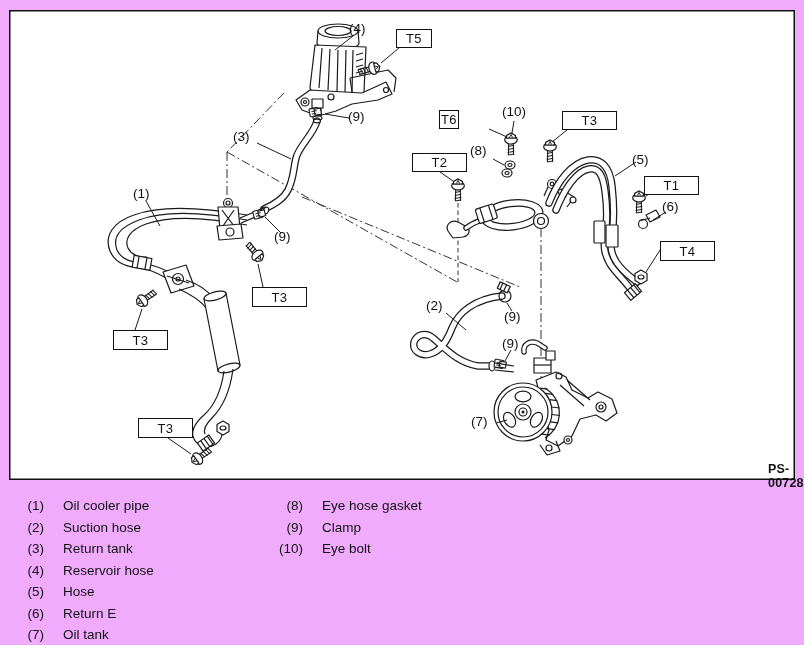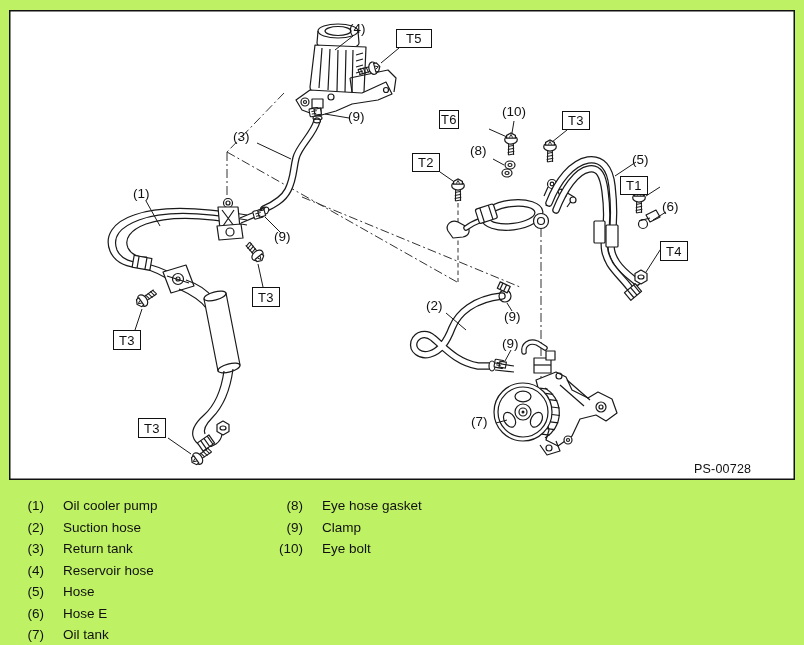--- a/index.html
+++ b/index.html
@@ -1,23 +1,23 @@
 <!DOCTYPE html>
 <html><head>
 <meta charset="utf-8">
 <style>
   html,body{margin:0;padding:0;background:#fff;}
-  .page{position:relative;width:804px;height:645px;background:#bef264;overflow:hidden;
+  .page{position:relative;width:804px;height:645px;background:#f0abfc;overflow:hidden;
         font-family:"Liberation Sans",sans-serif;color:#111;}
   svg{position:absolute;left:0;top:0;}
-  .callout{position:absolute;width:28px;height:19px;box-sizing:border-box;
+  .callout{position:absolute;width:55px;height:19px;box-sizing:border-box;
            border:1.6px solid #111;background:#fff;display:flex;align-items:center;
            justify-content:center;font-size:13px;letter-spacing:.5px;}
   .plabel{position:absolute;font-size:13.5px;white-space:nowrap;}
-  .ps-code{position:absolute;left:694px;top:462px;font-size:12.5px;letter-spacing:.2px;}
+  .ps-code{position:absolute;left:768px;top:462px;font-size:12.5px;letter-spacing:.2px;font-weight:bold;}
   .legend{position:absolute;top:495px;left:0;width:804px;font-size:13.5px;}
   .lcol{position:absolute;top:0;}
   .lcol1{left:22px;}
   .lcol2{left:256px;}
   .lrow{height:21.5px;display:flex;align-items:center;}
   .lnum{display:inline-block;text-align:right;}
   .lcol1 .lnum{width:22px;}
   .lcol2 .lnum{width:47px;}
   .ltext{margin-left:19px;}
 </style>
@@ -235,21 +235,21 @@
     <path class="ldr" d="M446,313 L466,330"></path>
     <path class="ldr" d="M512,311 L507,303"></path>
     <path class="ldr" d="M511,350 L505,361"></path>
     <path class="ldr" d="M496,423 L507,420"></path>
   </svg>
 
   <div class="callout" style="left:396px;top:29px;width:36px">T5</div>
   <div class="callout" style="left:439px;top:110px;width:20px">T6</div>
   <div class="callout" style="left:562px;top:111px">T3</div>
   <div class="callout" style="left:412px;top:153px">T2</div>
-  <div class="callout" style="left:620px;top:176px">T1</div>
+  <div class="callout" style="left:644px;top:176px">T1</div>
   <div class="callout" style="left:660px;top:241px;height:20px">T4</div>
   <div class="callout" style="left:252px;top:287px;height:20px">T3</div>
   <div class="callout" style="left:113px;top:330px;height:20px">T3</div>
   <div class="callout" style="left:138px;top:418px;height:20px">T3</div>
 
   <span class="plabel" style="left:349px;top:21px">(4)</span>
   <span class="plabel" style="left:348px;top:109px">(9)</span>
   <span class="plabel" style="left:233px;top:129px">(3)</span>
   <span class="plabel" style="left:133px;top:186px">(1)</span>
   <span class="plabel" style="left:274px;top:229px">(9)</span>
@@ -261,41 +261,41 @@
   <span class="plabel" style="left:504px;top:309px">(9)</span>
   <span class="plabel" style="left:502px;top:336px">(9)</span>
   <span class="plabel" style="left:471px;top:414px">(7)</span>
 
   <div class="ps-code">PS-00728</div>
 
   <div class="legend">
     <div class="lcol lcol1">
       <div class="lrow">
           <span class="lnum">(1)</span>
-          <span class="ltext">Oil cooler pump</span>
+          <span class="ltext">Oil cooler pipe</span>
         </div>
       <div class="lrow">
           <span class="lnum">(2)</span>
           <span class="ltext">Suction hose</span>
         </div>
       <div class="lrow">
           <span class="lnum">(3)</span>
           <span class="ltext">Return tank</span>
         </div>
       <div class="lrow">
           <span class="lnum">(4)</span>
           <span class="ltext">Reservoir hose</span>
         </div>
       <div class="lrow">
           <span class="lnum">(5)</span>
           <span class="ltext">Hose</span>
         </div>
       <div class="lrow">
           <span class="lnum">(6)</span>
-          <span class="ltext">Hose E</span>
+          <span class="ltext">Return E</span>
         </div>
       <div class="lrow">
           <span class="lnum">(7)</span>
           <span class="ltext">Oil tank</span>
         </div>
     </div>
     <div class="lcol lcol2">
       <div class="lrow">
           <span class="lnum">(8)</span>
           <span class="ltext">Eye hose gasket</span>

